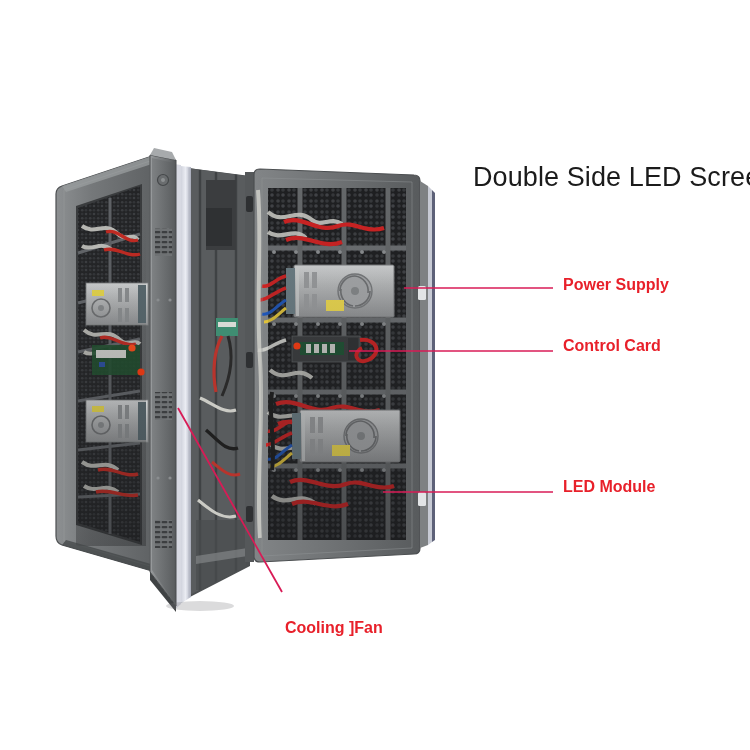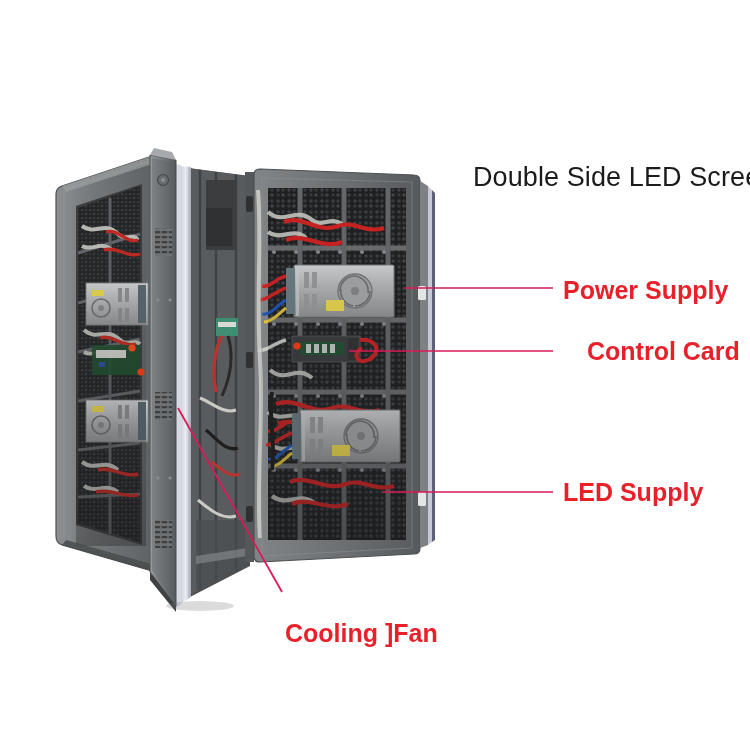--- a/index.html
+++ b/index.html
@@ -33,27 +33,27 @@
     top: 162px;
     font-size: 27px;
     font-weight: 400;
     color: #1b1b1b;
     letter-spacing: 0.1px;
     white-space: nowrap;
     font-family: "Liberation Sans", sans-serif;
   }
   .callout {
     position: absolute;
-    font-size: 25px;
+    font-size: 16px;
     font-weight: 600;
     white-space: nowrap;
     font-family: "Liberation Sans", sans-serif;
   }
   #lbl-power  { left: 563px; top: 276px; }
-  #lbl-control{ left: 563px; top: 337px; margin-left: 24px; }
+  #lbl-control{ left: 563px; top: 337px; }
   #lbl-module { left: 563px; top: 478px; }
   #lbl-fan    { left: 285px; top: 583px; margin-top: 36px; }
   .leader {
     position: absolute;
     pointer-events: none;
   }
 </style>
 </head>
 <body>
 
@@ -437,17 +437,17 @@
     <line x1="383" y1="492" x2="553" y2="492" stroke="#d81b56" stroke-width="1.6"></line>
     <line x1="178" y1="408" x2="282" y2="592" stroke="#d81b56" stroke-width="1.8"></line>
   </svg>
 
   <div class="title">Double Side LED Screen</div>
 
   <div class="callout" id="lbl-power" style="color:#e8202a">Power Supply</div>
 
   <div class="callout" id="lbl-control" style="color:#e8202a">Control Card</div>
 
-  <div class="callout" id="lbl-module" style="color:#e8202a">LED Supply</div>
+  <div class="callout" id="lbl-module" style="color:#e8202a">LED Module</div>
 
   <div class="callout" id="lbl-fan" style="color:#e8202a">Cooling ]Fan</div>
 
 </div>
 
 </body></html>

